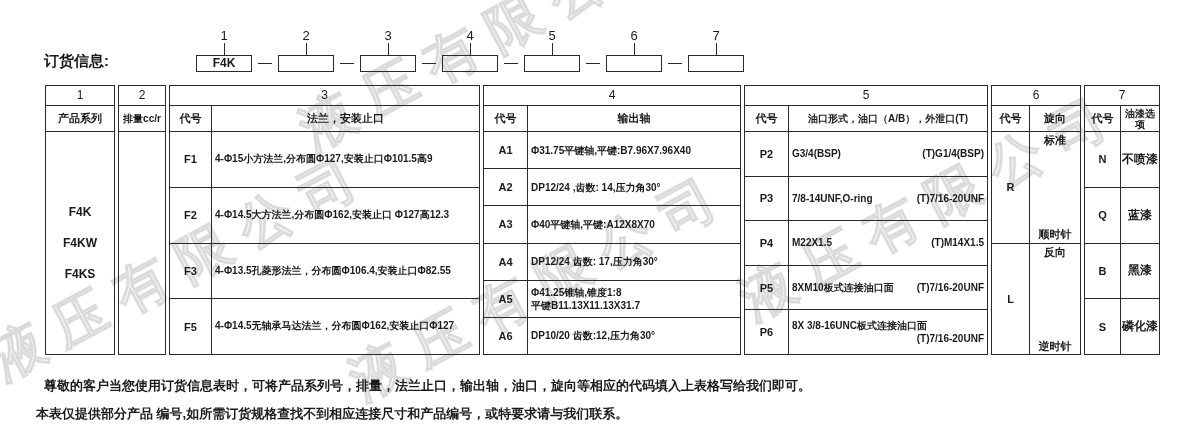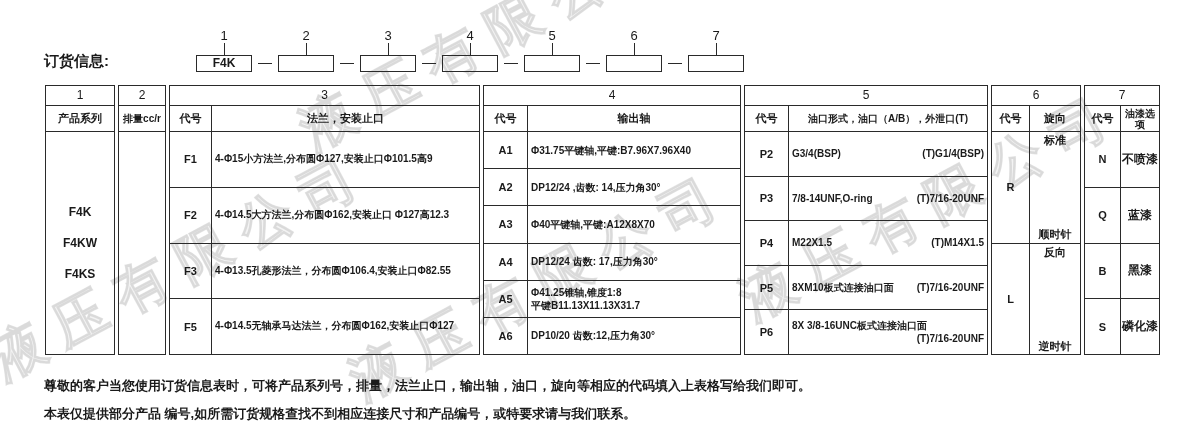--- a/index.html
+++ b/index.html
@@ -36,21 +36,21 @@
   .cellc { flex:1; display:flex; align-items:center; justify-content:center; font-size:11px; font-weight:bold; border-bottom:1px solid #2a2a2a; min-height:0; }
   .series-body { flex:1; display:flex; flex-direction:column; align-items:center; justify-content:center; gap:17px; font-size:12px; font-weight:bold; }
   .sdesc { flex:1; display:flex; flex-direction:column; justify-content:center; padding:1px 3px; font-size:10px; font-weight:bold; line-height:1.3; }
   .pdesc { flex:1; display:flex; flex-wrap:wrap; align-content:center; align-items:center; padding:1px 3px; font-size:10px; font-weight:bold; line-height:1.3; }
   .pdesc .pt { margin-left:auto; }
   .rlabel{ flex:1; display:flex; flex-direction:column; align-items:center; justify-content:space-between; font-size:11px; font-weight:bold; line-height:1.5; }
   .plabel{ flex:1; display:flex; align-items:center; justify-content:center; font-size:12px; font-weight:bold; }
 
   
   .note1 { position:absolute; left:44px; top:377px; font-size:13px; font-weight:bold; z-index:2; }
-  .note2 { position:absolute; left:44px; top:405px; font-size:13px; font-weight:bold; z-index:2; }
+  .note2 { position:absolute; left:36px; top:405px; font-size:13px; font-weight:bold; z-index:2; }
 </style>
 </head>
 <body>
 
 <div class="page">
 
   <div class="watermark">
     <span class="wm" style="left:-30px;top:230px">液压有限公司</span>
     <span class="wm" style="left:330px;top:250px">液压有限公司</span>
     <span class="wm" style="left:720px;top:170px">液压有限公司</span>

